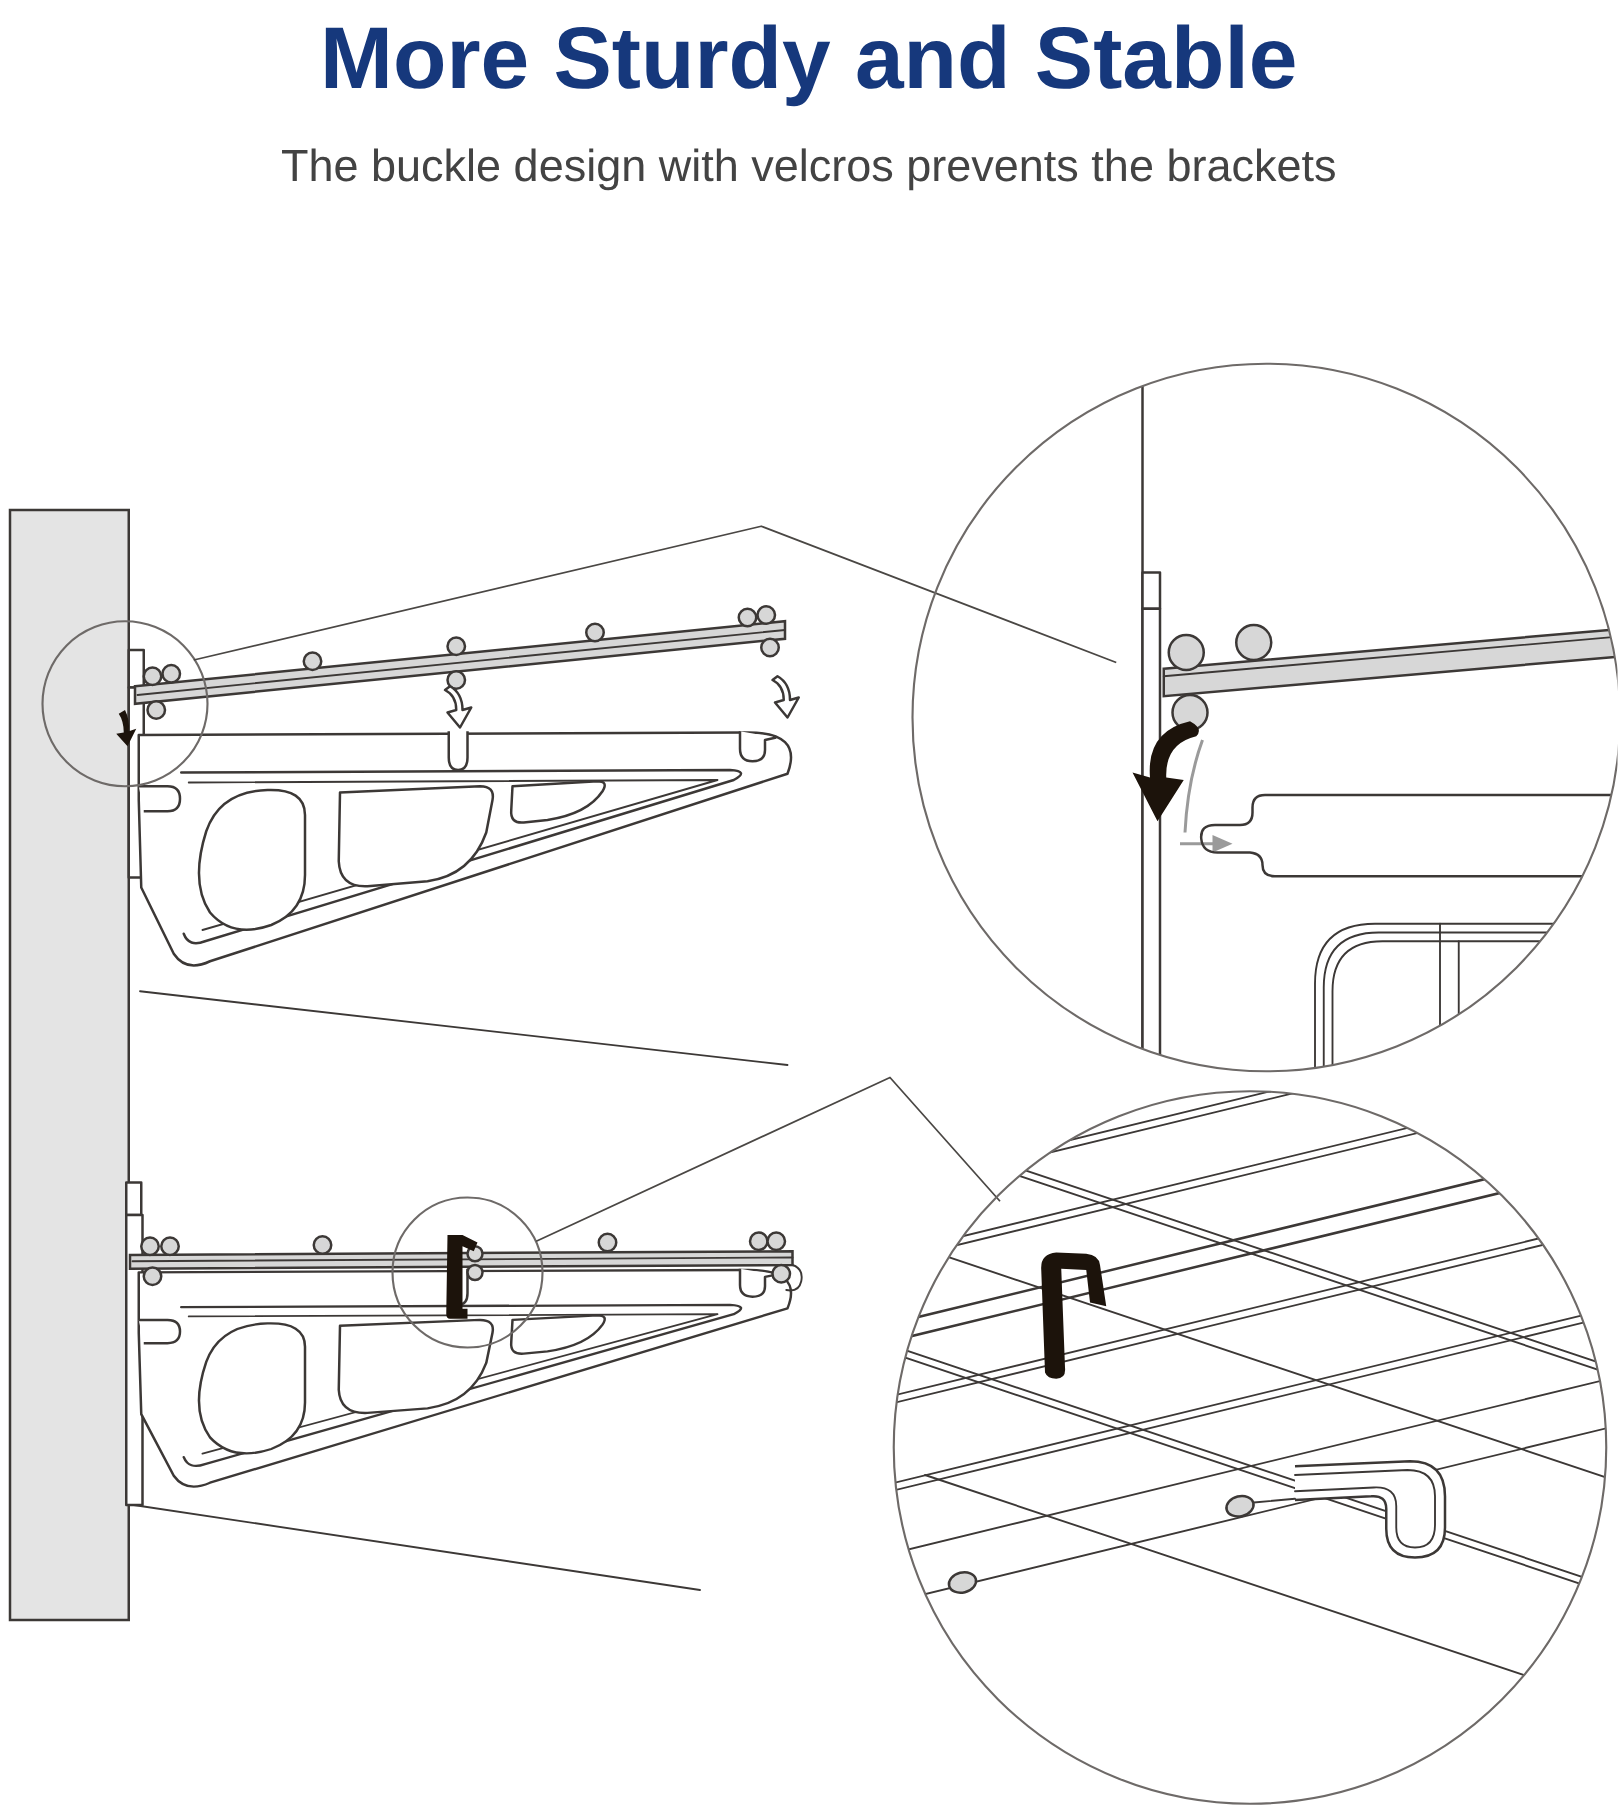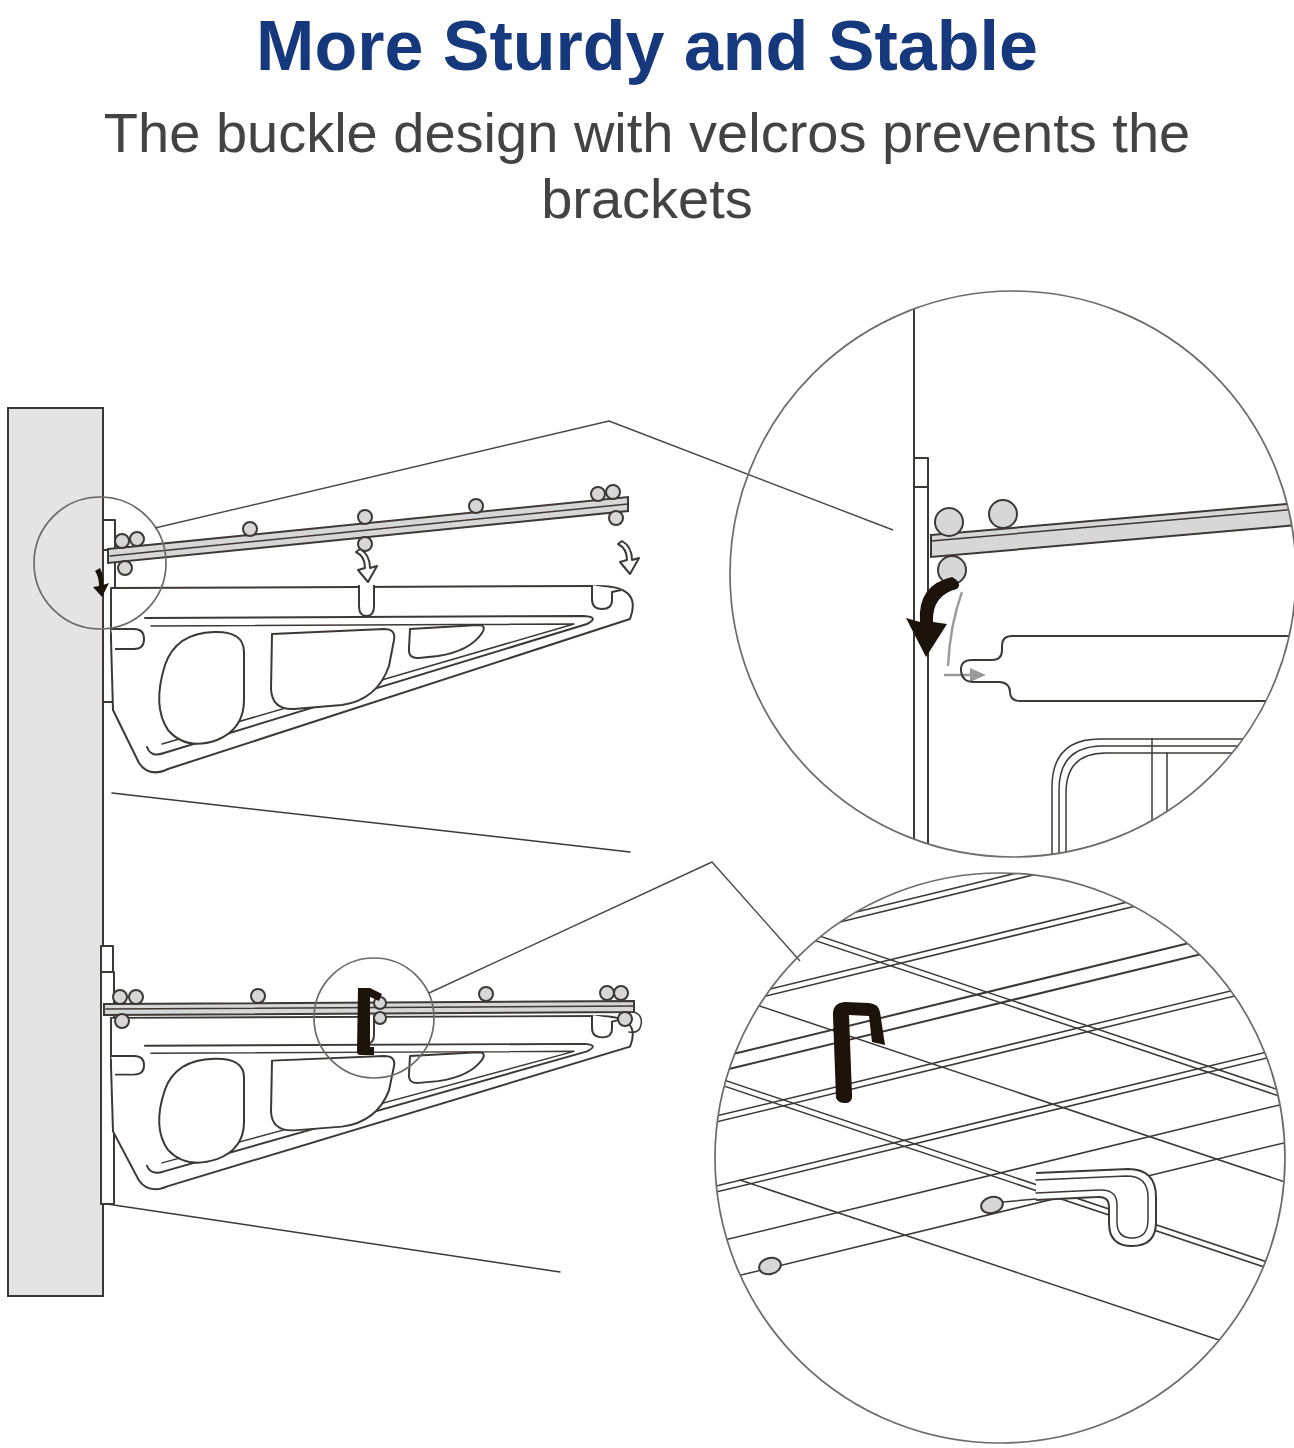--- a/index.html
+++ b/index.html
@@ -5,21 +5,21 @@
   :root{
     --title:#16387c; --subtitle:#434343; --background:#ffffff;
     --line:#3c3836; --light-line:#6e6a68; --wall-fill:#e4e4e4;
     --metal-fill:#d7d7d7; --strap:#1c130b; --guide:#9a9a9a;
   }
   *{margin:0;padding:0;box-sizing:border-box}
   html,body{width:1294px;height:1448px;background:var(--background);overflow:hidden}
   body{position:relative;font-family:"Liberation Sans", sans-serif;}
   .page-header{position:absolute;top:0;left:0;width:1294px;text-align:center;z-index:2}
   .page-title{margin-top:6px;font-size:70px;font-weight:700;color:var(--title);letter-spacing:0;}
-  .page-subtitle{font-size:56px;font-weight:400;color:var(--subtitle);line-height:66px;letter-spacing:0;}
+  .page-subtitle{font-size:36px;font-weight:400;color:var(--subtitle);line-height:66px;letter-spacing:0;}
   .page-subtitle.first{margin-top:14px}
   svg.diagram{position:absolute;top:0;left:0;z-index:1}
   .ln{fill:none;stroke:var(--line);stroke-width:2;stroke-linecap:round;stroke-linejoin:round}
   .ln15{fill:none;stroke:var(--line);stroke-width:1.5;stroke-linecap:round;stroke-linejoin:round}
   .metal{fill:var(--metal-fill);stroke:var(--line);stroke-width:2}
   .white{fill:#fff;stroke:var(--line);stroke-width:2;stroke-linejoin:round}
   .whiteopen{fill:#fff;stroke:var(--line);stroke-width:2;stroke-linejoin:round}
   .wall{fill:var(--wall-fill);stroke:var(--line);stroke-width:2}
   .callout{fill:none;stroke:var(--light-line);stroke-width:1.7}
   .leader{fill:none;stroke:#4a4744;stroke-width:1.4;stroke-linejoin:round}

